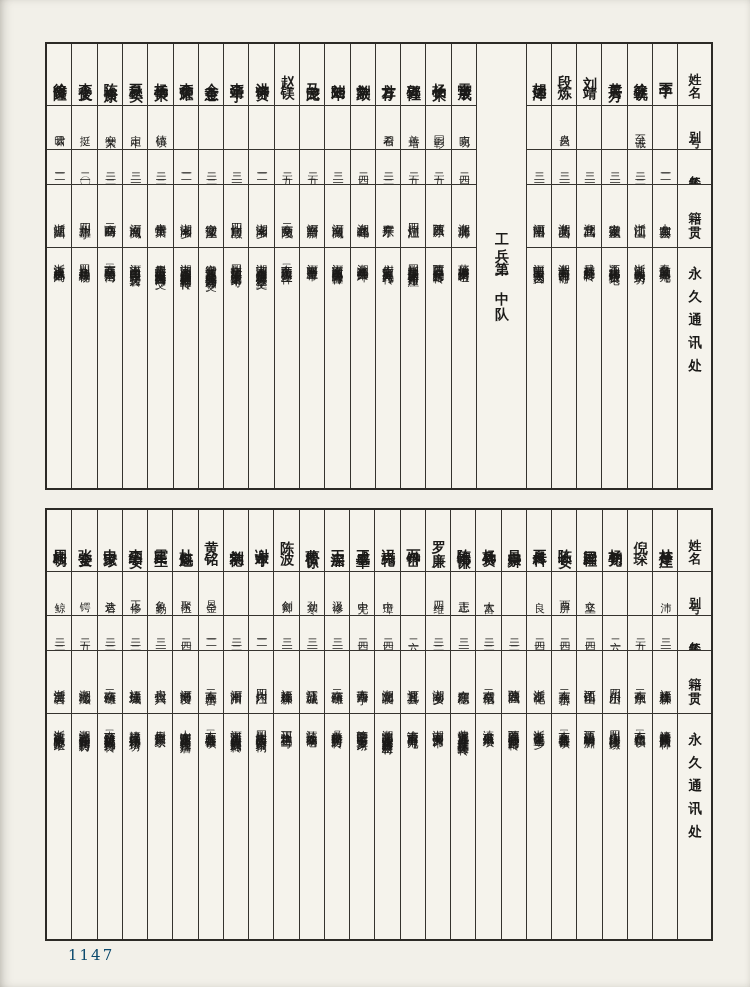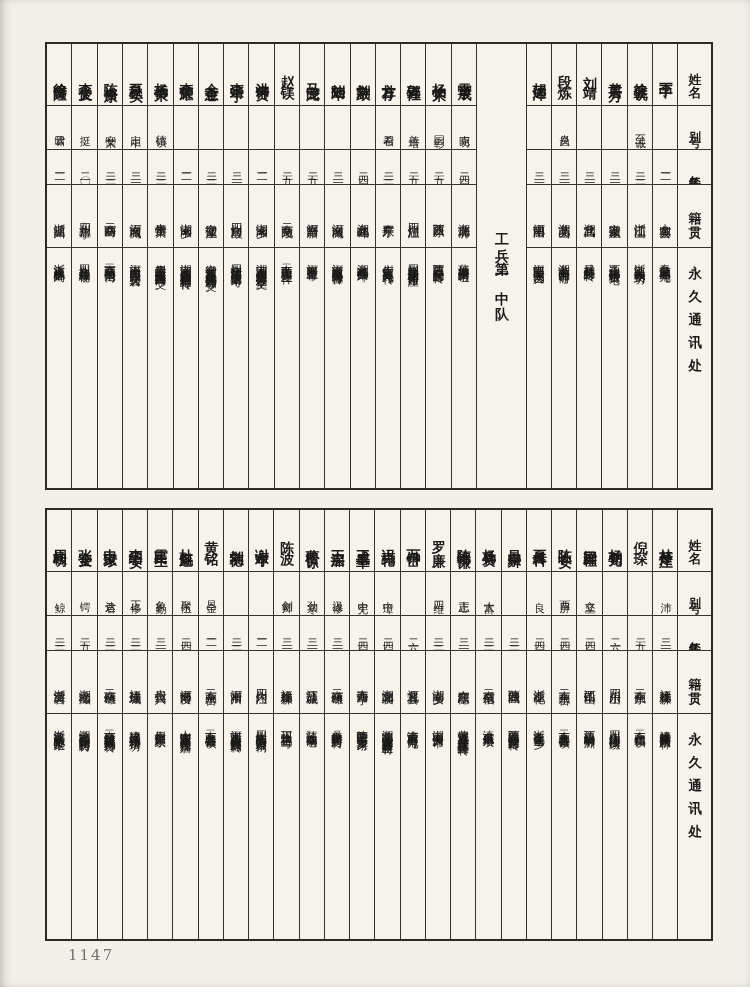--- a/index.html
+++ b/index.html
@@ -50,21 +50,21 @@
   .t-origin{font-size:12px;letter-spacing:1px;white-space:normal;max-height:58px;}
   .t-address{font-size:11.5px;letter-spacing:1px;white-space:normal;max-height:100%;}
   .h-name{font-size:13px;font-weight:700;letter-spacing:12px;}
   .h-alias{font-size:12px;font-weight:700;letter-spacing:7px;}
   .h-age{font-size:12px;font-weight:700;letter-spacing:2px;}
   .h-origin{font-size:13px;font-weight:700;letter-spacing:14px;}
   .h-address{font-size:13.5px;font-weight:700;letter-spacing:23px;}
   .t-divider{font-size:14px;font-weight:700;letter-spacing:15px;}
   .page-number{
     position:absolute;left:68px;top:946px;
-    font-size:15px;letter-spacing:2px;color:#737373;
+    font-size:15px;letter-spacing:2px;color:#0c4a6e;
     font-family:"DejaVu Serif",serif;
   }
 </style>
 </head>
 <body>
 
 <div class="rtable rtable--top" id="top-table">
     <div class="col col--header">
       <div class="cell cell-name">
         <span class="vtext h-name">姓名</span>

